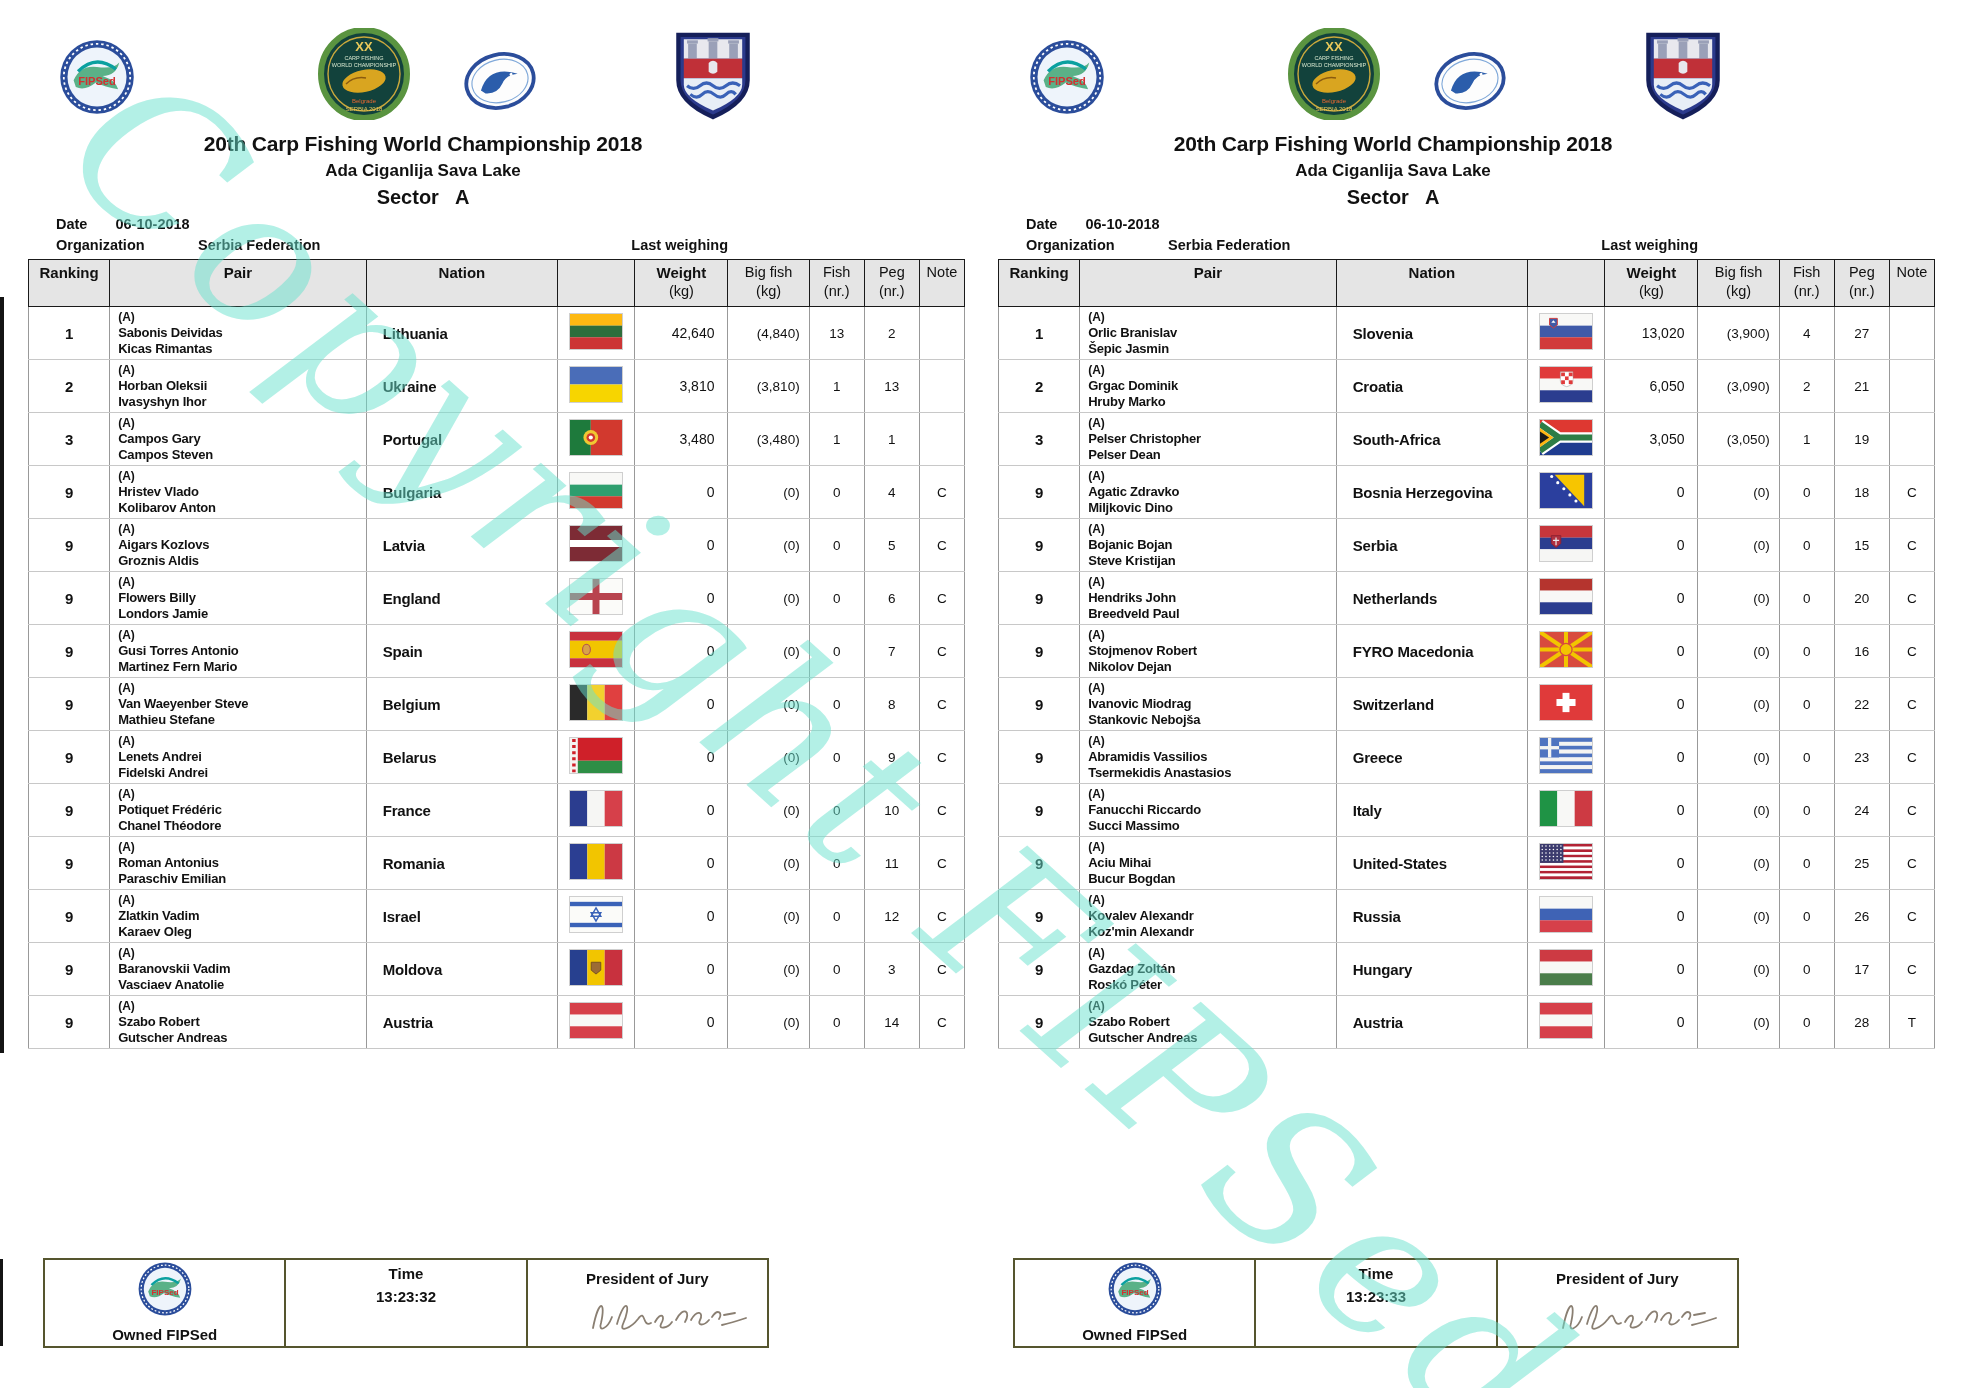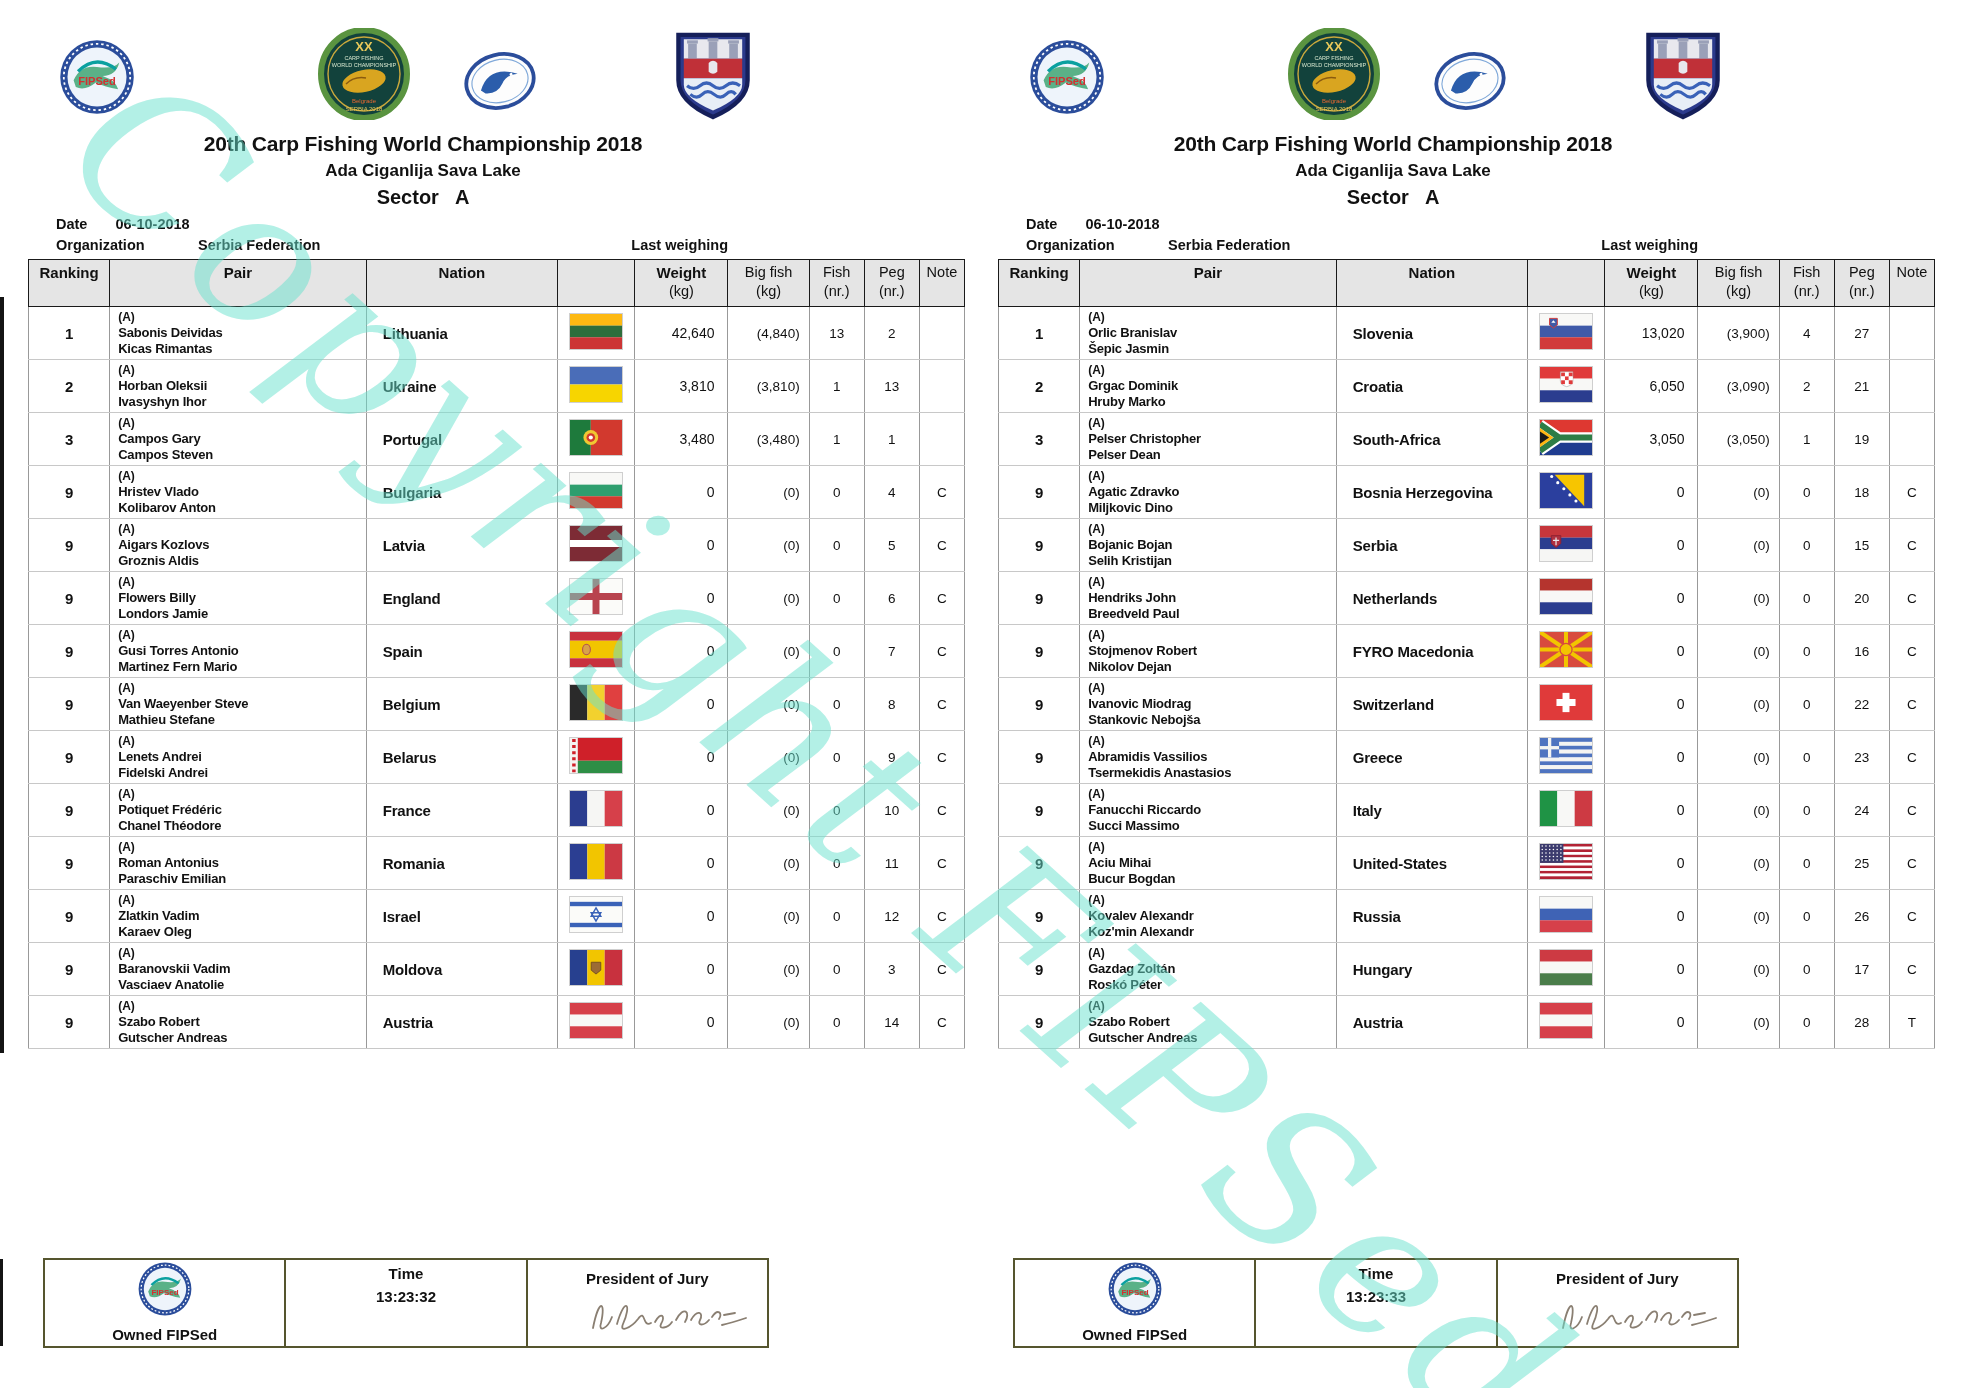--- a/index.html
+++ b/index.html
@@ -671,21 +671,21 @@
     <td class="c-fish">0</td>
     <td class="c-peg">18</td>
     <td class="c-note">C</td>
   </tr>
 
   <tr>
     <td class="c-rank">9</td>
     <td class="c-pair">
       <div class="grp">(A)</div>
       <div class="nm">Bojanic Bojan</div>
-      <div class="nm">Selih Kristijan</div>
+      <div class="nm">Steve Kristijan</div>
     </td>
     <td class="c-nation">Serbia</td>
     <td class="c-flag"><span class="flag"><svg viewBox="0 0 60 40" width="52" height="35" preserveAspectRatio="none">
                   <rect x="0" y="0" width="60" height="13.4" fill="#c6363c"></rect>
                   <rect x="0" y="13.3" width="60" height="13.4" fill="#2b3d8f"></rect>
                   <rect x="0" y="26.6" width="60" height="13.4" fill="#f6f6f4"></rect>
                   <path d="M13 11 h11 v9 l-5.5 4.5 -5.5 -4.5 z" fill="#b03040" stroke="#8a2030" stroke-width="1"></path>
                   <path d="M18.5 13 v9 M15 16.5 h7" stroke="#e8e8e8" stroke-width="1.4" fill="none"></path>
                 </svg></span></td>
     <td class="c-weight">0</td>

